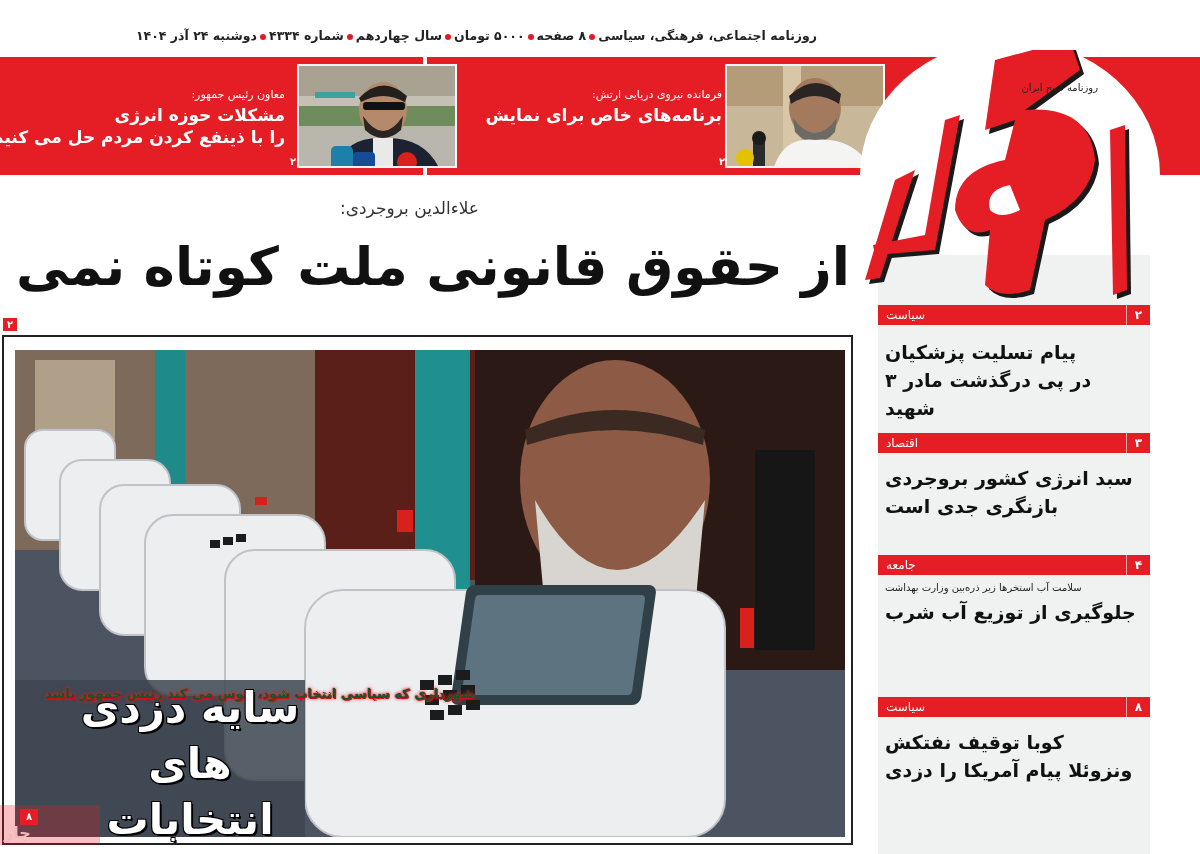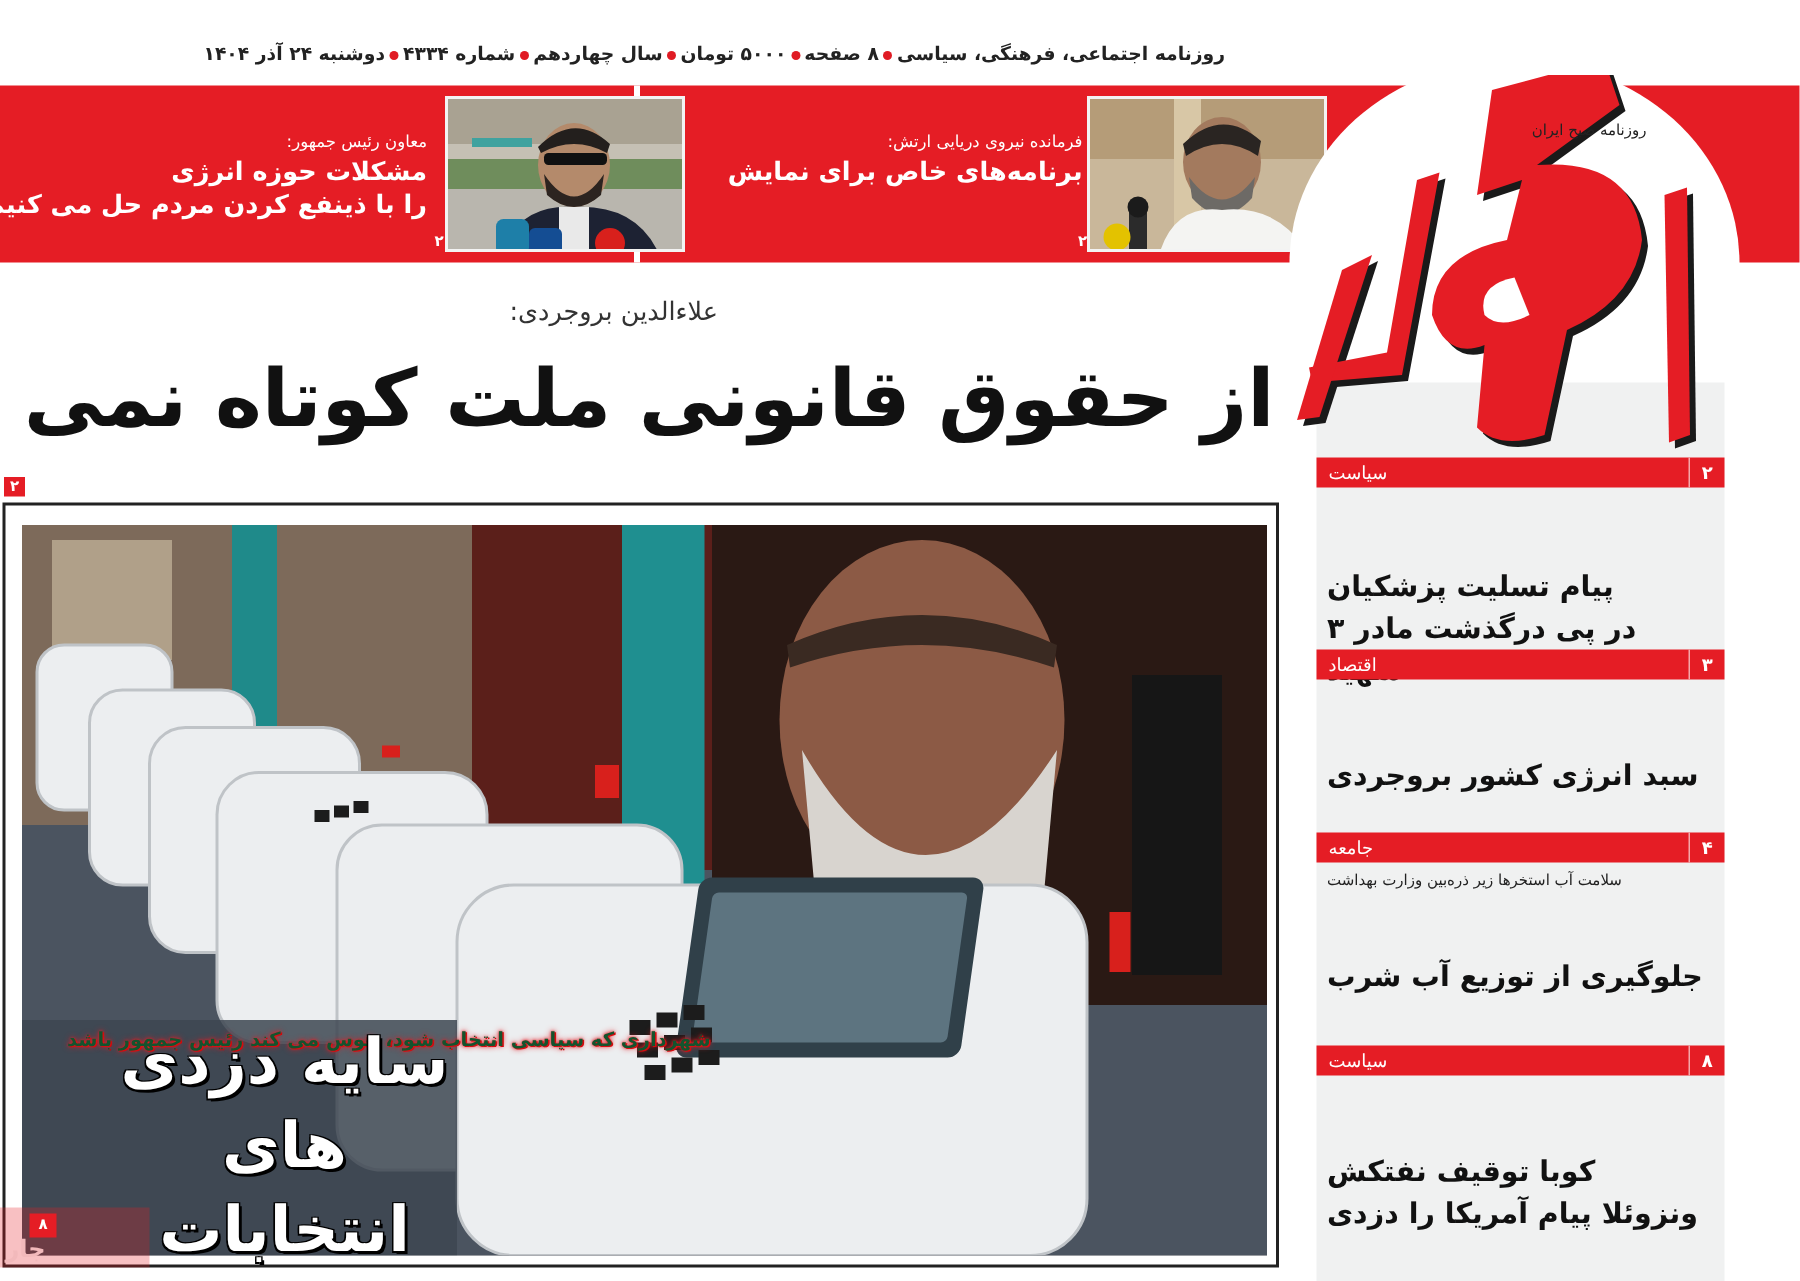--- a/index.html
+++ b/index.html
@@ -39,21 +39,21 @@
   .photo { position: absolute; top: 350px; left: 15px; width: 830px; height: 487px; overflow: hidden; background: #4a4f57; }
   .caption-kicker { position: absolute; top: 686px; left: 45px; font-size: 13px; font-weight: bold; color: #14532d; text-shadow: 0 0 4px #e51d25, 0 0 2px #e51d25, 1px 1px 0 #c00; white-space: nowrap; }
   .caption-head { position: absolute; top: 680px; left: 40px; width: 300px; font-size: 42px; font-weight: 900; color: #fff; line-height: 56px; text-align: center; text-shadow: 2px 2px 0 #000, -1px -1px 0 #000, 1px -1px 0 #000, -1px 1px 0 #000; }
 
   
   .sidebar { position: absolute; top: 305px; left: 878px; width: 272px; height: 549px; background: #f0f1f1; }
   .sec-bar { position: absolute; left: 878px; width: 272px; height: 20px; background: #e51d25; }
   .sec-bar .num { position: absolute; right: 0; top: 0; width: 24px; height: 20px; border-left: 1px solid #f6a7a9; color: #fff; font-size: 12px; font-weight: bold; text-align: center; line-height: 20px; }
   .sec-bar .label { position: absolute; left: 8px; top: 0; color: #fff; font-size: 12px; line-height: 20px; }
   .side-kicker { position: absolute; left: 885px; width: 260px; font-size: 10px; color: #222; text-align: left; direction: rtl; white-space: nowrap; }
-  .side-head { position: absolute; left: 885px; width: 260px; font-size: 19px; font-weight: 900; color: #111; line-height: 28px; text-align: left; margin-top: 39px; }
+  .side-head { position: absolute; left: 885px; width: 260px; font-size: 19px; font-weight: 900; color: #111; line-height: 28px; text-align: left; }
   .side-head span { display: block; direction: rtl; text-align: left; unicode-bidi: plaintext; }
 
   .watermark { position: absolute; top: 805px; left: 0; width: 100px; height: 49px; }
 </style>
 </head>
 <body>
 
 <div class="info-line">
   <span>روزنامه اجتماعی، فرهنگی، سیاسی</span><span class="dot"></span><span>۸ صفحه</span><span class="dot"></span><span>۵۰۰۰ تومان</span><span class="dot"></span><span>سال چهاردهم</span><span class="dot"></span><span>شماره ۴۳۳۴</span><span class="dot"></span><span>دوشنبه ۲۴ آذر ۱۴۰۴</span>
 </div>
@@ -193,20 +193,21 @@
   <span>پیام تسلیت پزشکیان</span>
   <span>در پی درگذشت مادر ۳ شهید</span>
 </div>
 
 <div class="sec-bar" style="top:433px;">
   <span class="num">۳</span>
   <span class="label">اقتصاد</span>
 </div>
 <div class="side-head" style="top:464px;">
   <span>سبد انرژی کشور بروجردی</span>
+  <span>بازنگری جدی است</span>
 </div>
 
 <div class="sec-bar" style="top:555px;">
   <span class="num">۴</span>
   <span class="label">جامعه</span>
 </div>
 <div class="side-kicker" style="top:582px;">سلامت آب استخرها زیر ذره‌بین وزارت بهداشت</div>
 <div class="side-head" style="top:598px;">
   <span>جلوگیری از توزیع آب شرب</span>
 </div>

